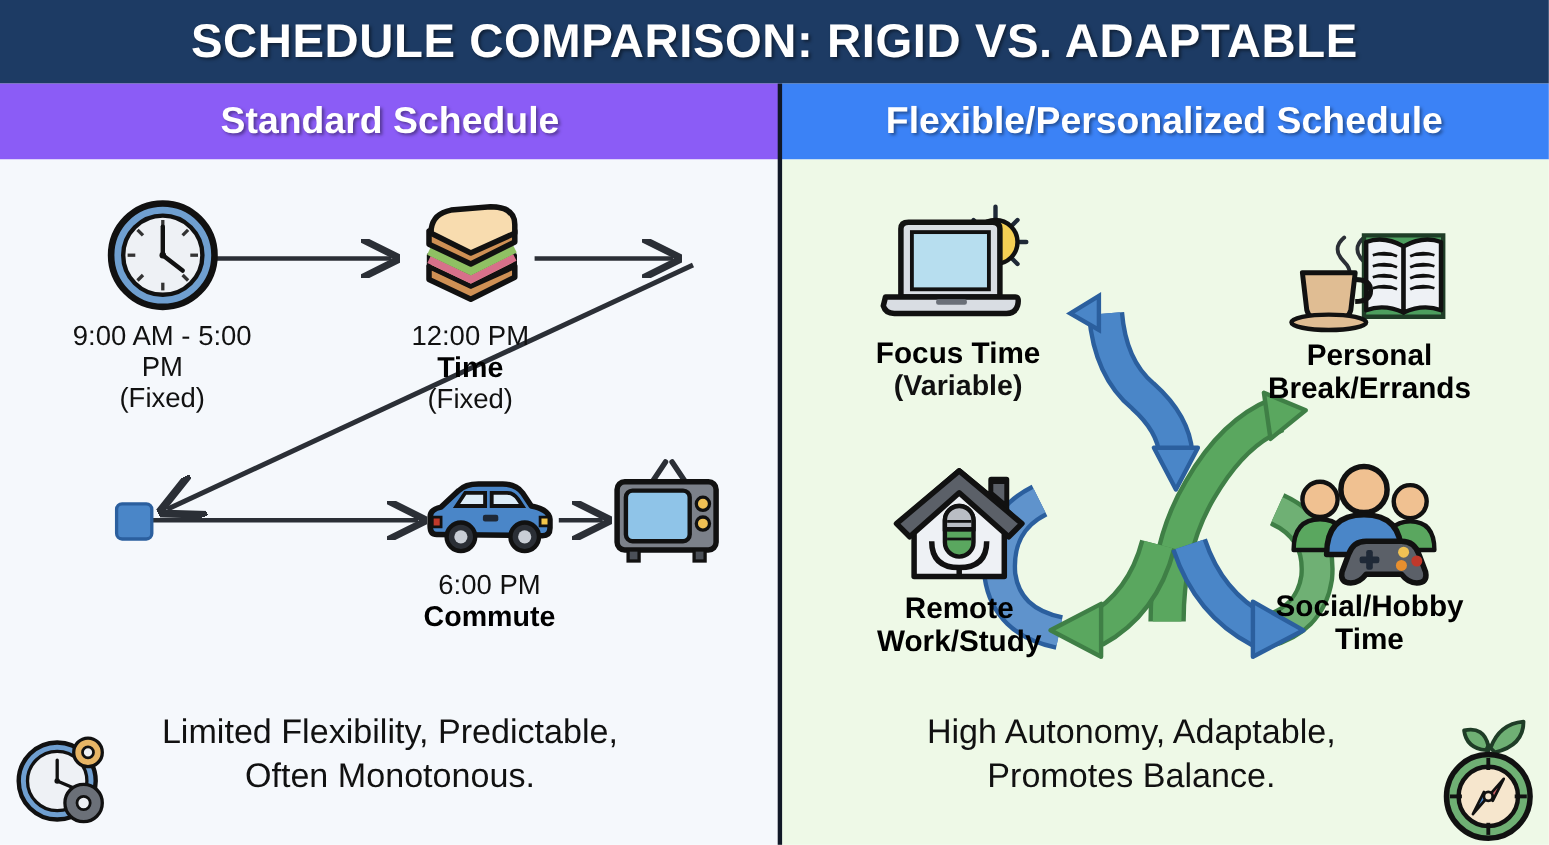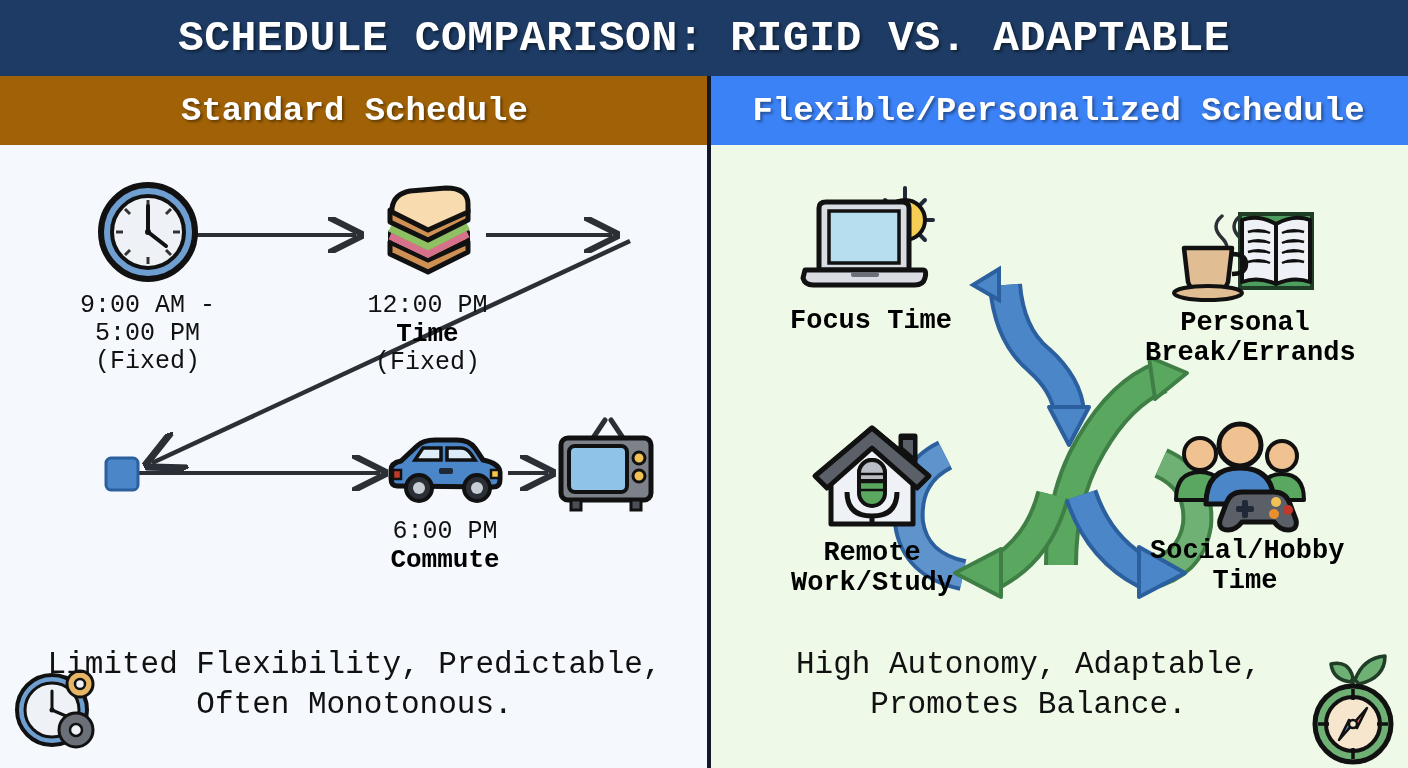--- a/index.html
+++ b/index.html
@@ -1,27 +1,27 @@
 <!DOCTYPE html>
 <html><head>
 <meta charset="utf-8">
 <style>
   html,body{margin:0;padding:0;background:#fff;}
   body{width:1408px;height:768px;overflow:hidden;font-family:"Liberation Sans",sans-serif;}
-  .page{position:relative;width:1408px;height:568px;font-family:Liberation Mono, monospace;}
+  .page{position:relative;width:1408px;height:568px;}
 
   
   .title-bar{position:absolute;left:0;top:0;width:1408px;height:76px;background:#1d3b64;
              display:flex;align-items:center;justify-content:center;}
   .title-bar .title{color:#ffffff;font-size:43px;font-weight:bold;letter-spacing:.5px;
              text-shadow:2px 2px 3px rgba(0,0,0,.45);white-space:nowrap;}
 
   .subbar{position:absolute;top:76px;height:69px;display:flex;align-items:center;justify-content:center;}
   .subbar span{color:#fff;font-size:34px;font-weight:bold;text-shadow:2px 2px 3px rgba(0,0,0,.40);white-space:nowrap;}
-  .subbar.left{left:0;width:709px;background:#a16207;}
+  .subbar.left{left:0;width:709px;background:#8b5cf6;}
   .subbar.right{left:709px;width:699px;background:#3b82f6;}
 
   
   .panel{position:absolute;top:145px;height:623px;}
   .panel.left{left:0;width:709px;background:#f5f8fc;}
   .panel.right{left:709px;width:699px;background:#eef9e7;}
   .divider{position:absolute;left:707px;top:76px;width:4px;height:692px;background:#111827;}
 
   
   .node{position:absolute;text-align:center;}
@@ -223,20 +223,21 @@
           <line x1="91" y1="51" x2="84" y2="58"></line>
       </g>
       <circle cx="104" cy="38" r="20" fill="#f5cf54" stroke="#111" stroke-width="4"></circle>
       <path d="M18 26 Q18 20 25 20 L101 20 Q108 20 108 26 L108 88 L18 88 Z" fill="#d9dde3" stroke="#111" stroke-width="5" stroke-linejoin="round"></path>
       <rect x="28" y="29" width="70" height="52" fill="#b7deef" stroke="#111" stroke-width="3.5"></rect>
       <path d="M4 88 L122 88 Q126 88 124 96 Q122 103 114 103 L12 103 Q4 103 2 96 Z" fill="#d9dde3" stroke="#111" stroke-width="5" stroke-linejoin="round"></path>
       <rect x="50" y="90" width="28" height="5" rx="2" fill="#6b7078"></rect>
     </svg>
     <div class="lbl rlbl" style="margin-top:8px;">
       <div class="l1">Focus Time</div>
+      <div class="l2">(Variable)</div>
     </div>
   </div>
 
   <div class="node" style="left:1145px;top:192px;width:200px;">
     <svg class="ico" width="150" height="110" viewBox="0 0 150 110">
       <path d="M70 24 Q58 34 70 46 Q80 56 70 66" fill="none" stroke="#2b2f36" stroke-width="3.5" stroke-linecap="round"></path>
       <path d="M52 24 Q40 34 52 46 Q62 56 52 66" fill="none" stroke="#2b2f36" stroke-width="3.5" stroke-linecap="round"></path>
       <path d="M70 22 L142 22 L142 96 L70 96 Z" fill="#4d9e5e" stroke="#1f3d27" stroke-width="4"></path>
       <path d="M106 32 Q88 22 72 28 L72 90 Q88 84 106 92 Z" fill="#eef1f5" stroke="#111" stroke-width="4" stroke-linejoin="round"></path>
       <path d="M106 32 Q124 22 140 28 L140 90 Q124 84 106 92 Z" fill="#eef1f5" stroke="#111" stroke-width="4" stroke-linejoin="round"></path>

